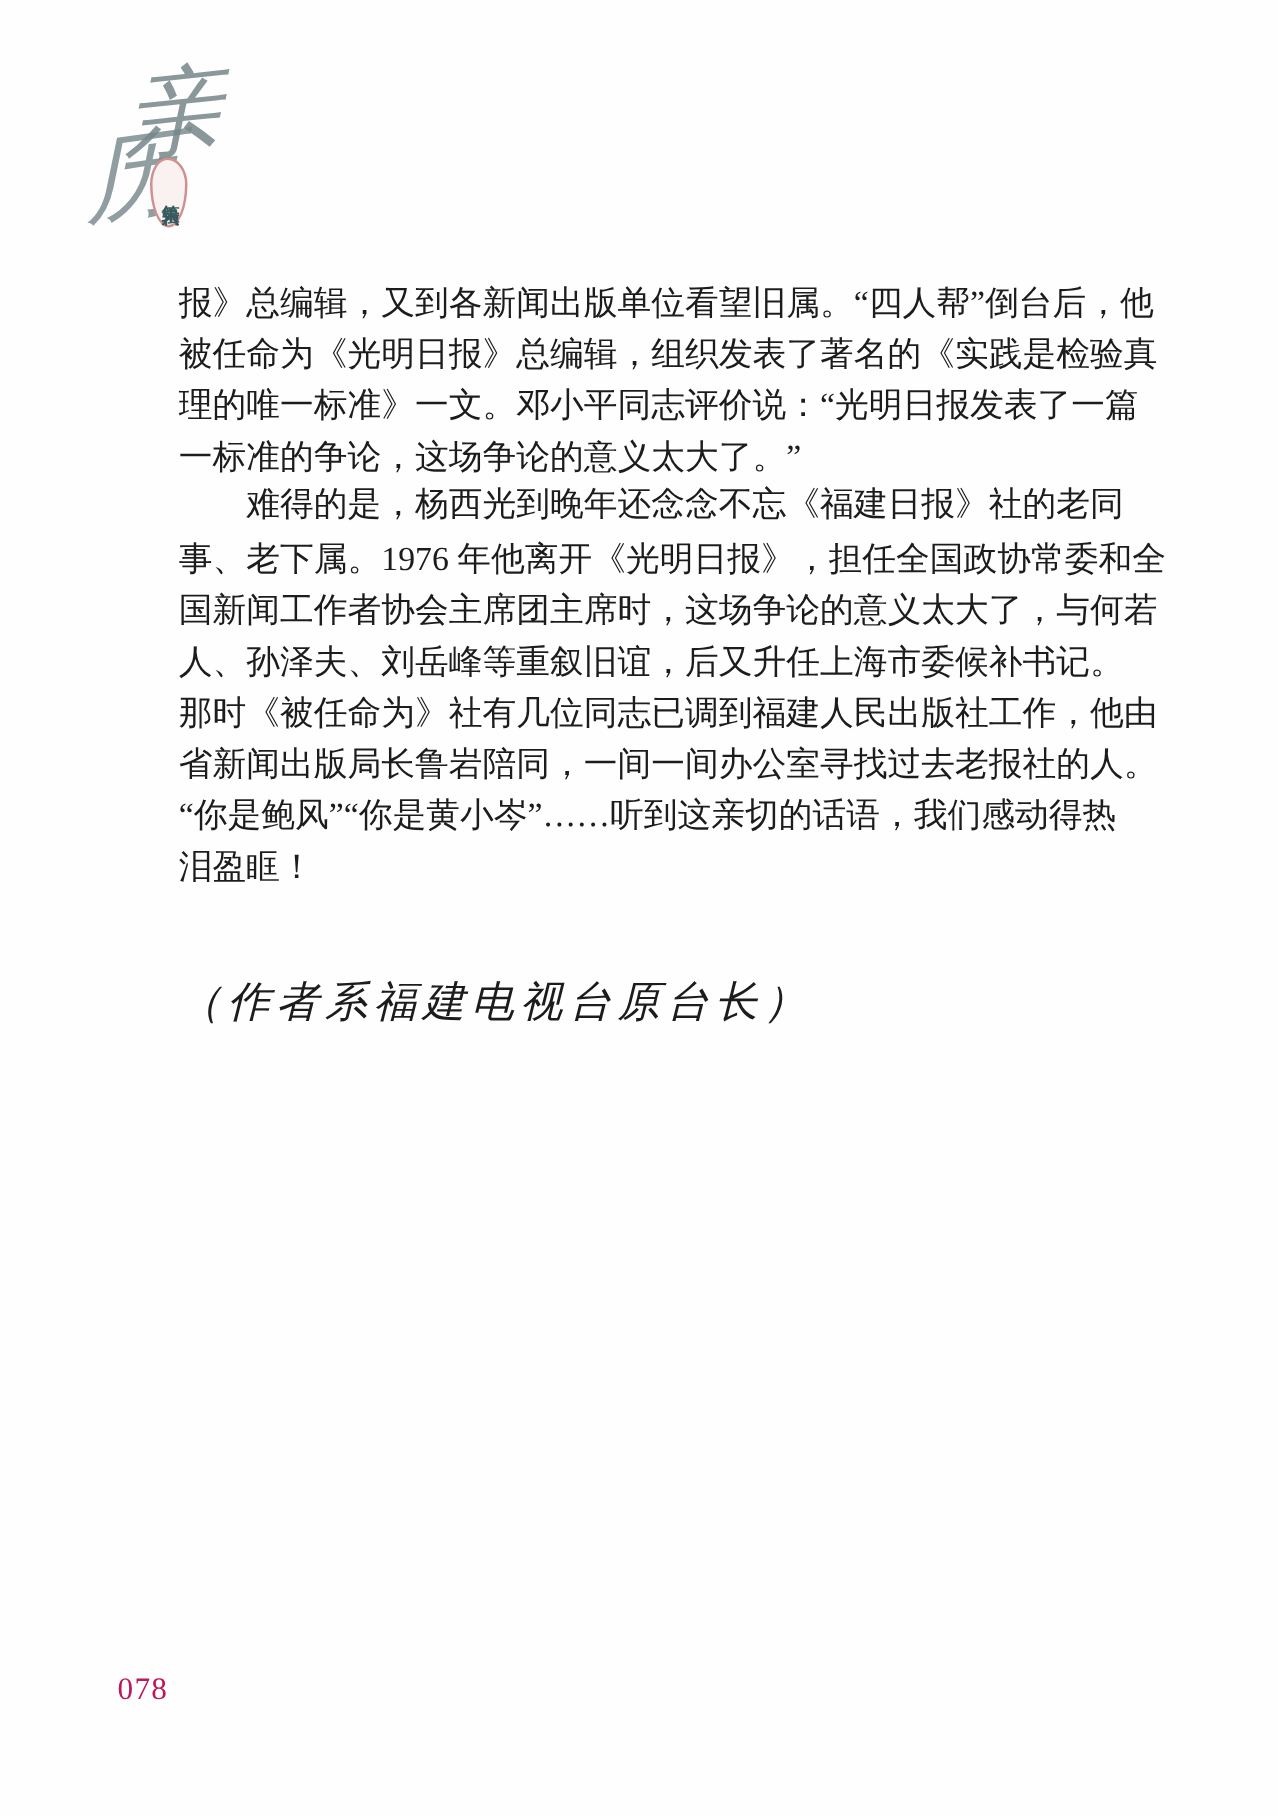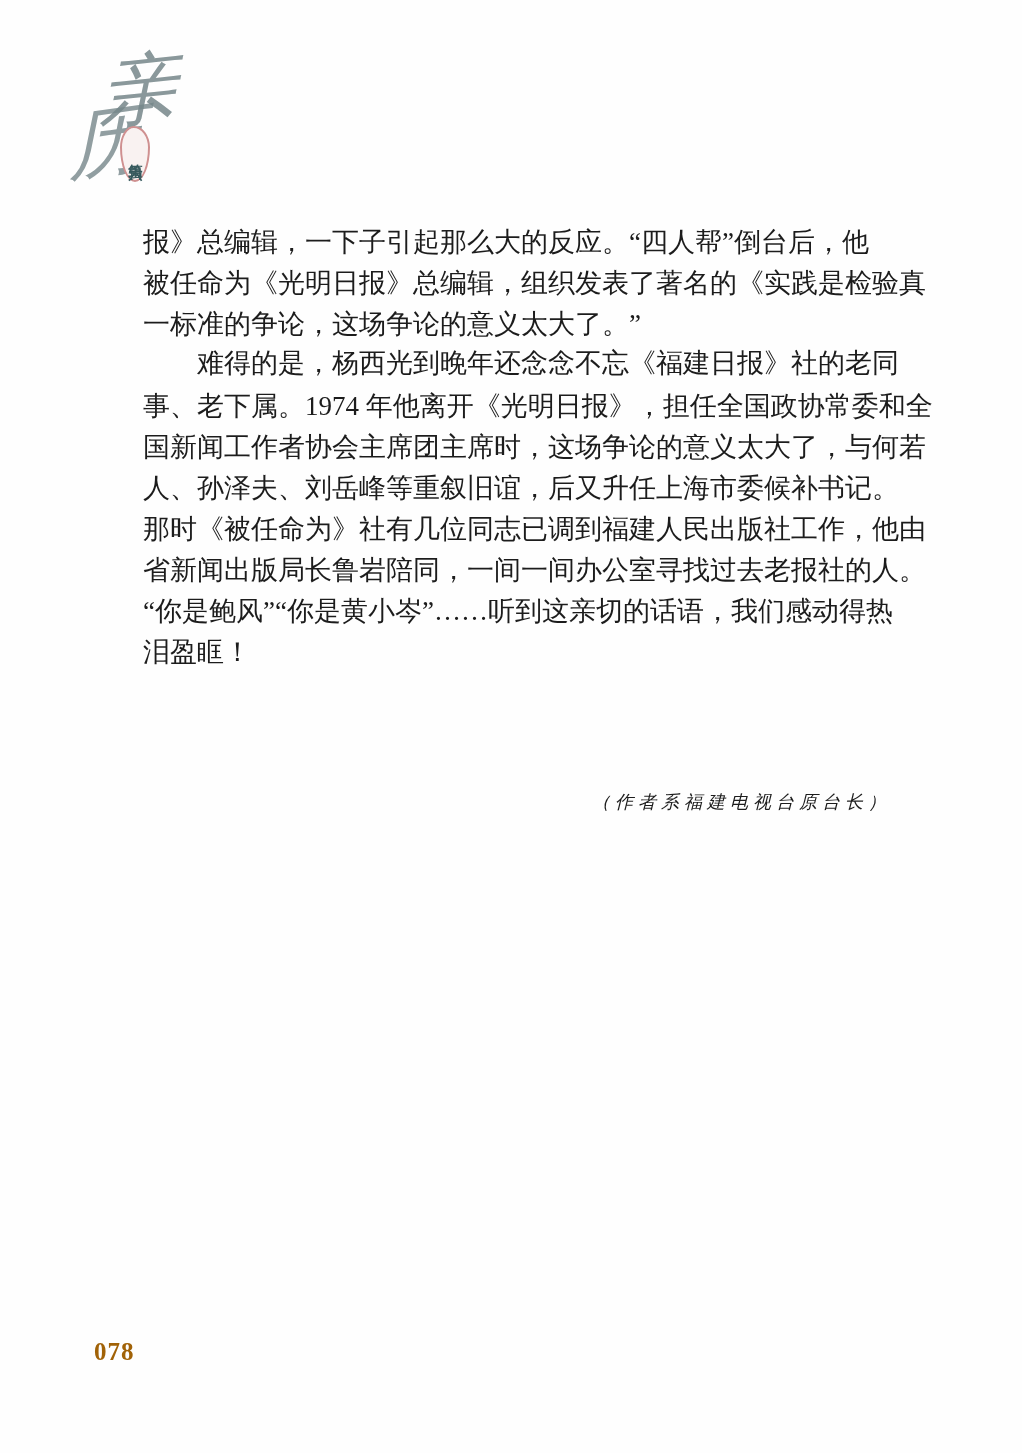--- a/index.html
+++ b/index.html
@@ -74,59 +74,59 @@
   }
   .body-text .line { height: 41px; white-space: nowrap; }
   .para2 .line:first-child { text-indent: 2em; font-family: Liberation Mono, monospace; }
 
   
   .attribution {
     position: absolute;
     top: 782px;
     left: 143px;
     width: 748px;
-    text-align: right;
-    font-size: 18px;
+    text-align: left;
+    font-size: 34px;
     line-height: 41px;
     font-style: italic;
     letter-spacing: 5px;
     font-family: "Liberation Serif", "DejaVu Serif", serif;
   }
 
   
   .page-number {
     position: absolute;
     left: 94px;
     top: 1338px;
     font-size: 25px;
     letter-spacing: 1px;
-    color: #a16207;
-    font-weight: bold;
+    color: #be185d;
   }
 </style>
 </head>
 <body>
 
 <div class="page">
 
   <div class="logo">
     <span class="char-qin" style="color: rgb(118, 135, 138);">亲</span>
     <span class="char-li" style="color: rgb(118, 135, 138);">历</span>
     <span class="seal" style="color: rgb(54, 89, 93); border-color: rgb(207, 144, 144);">第六辑</span>
   </div>
 
   <div class="body-text">
     <div class="para1">
-        <div class="line">报》总编辑，一下子引起那么大的反应。“四人帮”倒台后，他</div>
+        <div class="line">报》总编辑，又到各新闻出版单位看望旧属。“四人帮”倒台后，他</div>
         <div class="line">被任命为《光明日报》总编辑，组织发表了著名的《实践是检验真</div>
+        <div class="line">理的唯一标准》一文。邓小平同志评价说：“光明日报发表了一篇</div>
         <div class="line">一标准的争论，这场争论的意义太大了。”</div>
       </div>
     <div class="para2">
         <div class="line">难得的是，杨西光到晚年还念念不忘《福建日报》社的老同</div>
-        <div class="line">事、老下属。1974 年他离开《光明日报》，担任全国政协常委和全</div>
+        <div class="line">事、老下属。1976 年他离开《光明日报》，担任全国政协常委和全</div>
         <div class="line">国新闻工作者协会主席团主席时，这场争论的意义太大了，与何若</div>
         <div class="line">人、孙泽夫、刘岳峰等重叙旧谊，后又升任上海市委候补书记。</div>
         <div class="line">那时《被任命为》社有几位同志已调到福建人民出版社工作，他由</div>
         <div class="line">省新闻出版局长鲁岩陪同，一间一间办公室寻找过去老报社的人。</div>
         <div class="line">“你是鲍风”“你是黄小岑”……听到这亲切的话语，我们感动得热</div>
         <div class="line">泪盈眶！</div>
       </div>
   </div>
 
   <div class="attribution">（作者系福建电视台原台长）</div>

